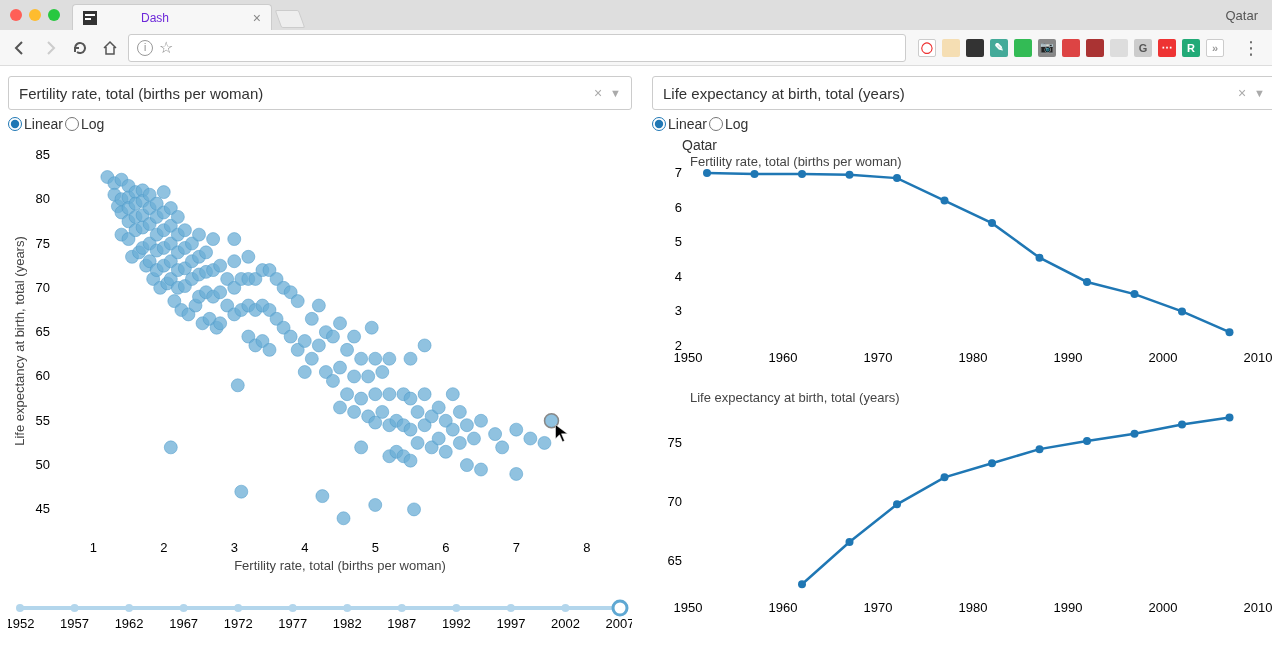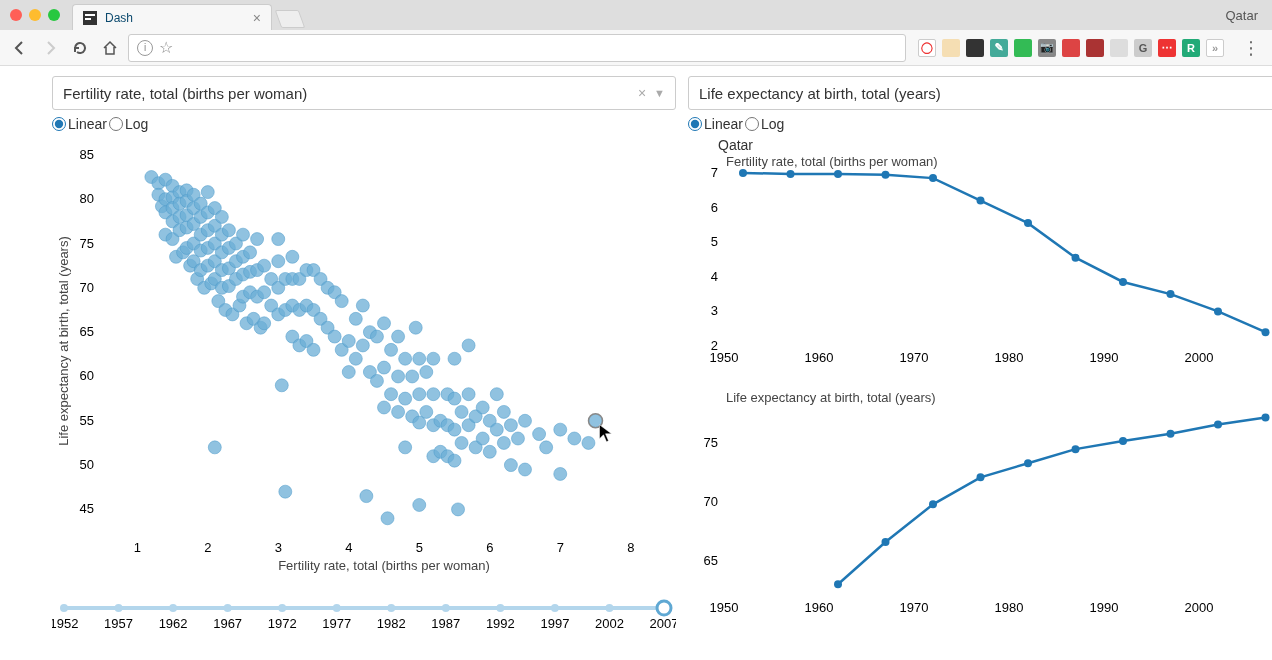--- a/index.html
+++ b/index.html
@@ -4,38 +4,38 @@
 <style>
 * { box-sizing: border-box; margin: 0; padding: 0; }
 body { font-family: -apple-system, BlinkMacSystemFont, "Segoe UI", Helvetica, Arial, sans-serif; font-size: 13px; color: #333; background: #fff; width: 1272px; }
 
 .window-chrome { height: 30px; background: #dedede; display: flex; align-items: center; padding: 0 10px; position: relative; }
 .traffic-lights { display: flex; gap: 7px; margin-right: 12px; }
 .traffic-light { width: 12px; height: 12px; border-radius: 50%; }
 .tl-red { background: #ff5f57; } .tl-yellow { background: #febc2e; } .tl-green { background: #28c840; }
 .browser-tab { background: #f7f7f7; height: 26px; margin-top: 4px; display: flex; align-items: center; padding: 0 10px; border-top-left-radius: 4px; border-top-right-radius: 4px; gap: 8px; min-width: 200px; border: 1px solid #ccc; border-bottom: none; }
 .tab-favicon { width: 14px; height: 14px; display:flex; align-items:center; justify-content:center; }
-.tab-title { flex: 1; font-size: 12px; color: #0c4a6e; }
+.tab-title { flex: 1; font-size: 12px; color: #6d28d9; margin-left: 36px; }
 .tab-close { font-size: 14px; color: #888; cursor: pointer; }
 .new-tab { width: 24px; height: 18px; margin-left: 6px; border: 1px solid #ccc; background: #eee; transform: skewX(20deg); border-radius: 2px; margin-top: 8px;}
 .profile-name { position: absolute; right: 14px; font-size: 13px; color: #555; }
 
 .browser-toolbar { height: 36px; background: #f7f7f7; border-bottom: 1px solid #ddd; display: flex; align-items: center; padding: 0 8px; gap: 6px; }
 .nav-btn { width: 24px; height: 24px; display: flex; align-items: center; justify-content: center; color: #666; cursor: pointer; border-radius: 3px; }
 .nav-btn.disabled { color: #ccc; }
 .address-bar { flex: 1; height: 28px; border: 1px solid #ccc; border-radius: 3px; background: #fff; display: flex; align-items: center; padding: 0 8px; gap: 6px; }
 .address-info-icon { width: 16px; height: 16px; border: 1px solid #999; border-radius: 50%; display: flex; align-items: center; justify-content: center; font-size: 10px; color: #888; }
 .address-text { flex: 1; font-size: 14px; color: #333; }
 .address-text .port { color: #999; }
 .star-icon { font-size: 16px; color: #888; }
 .ext-icons { display: flex; gap: 6px; align-items: center; padding: 0 6px; }
 .ext-icon { width: 18px; height: 18px; border-radius: 2px; display:flex; align-items:center; justify-content:center; font-size:11px; color:#fff; font-weight:bold; }
 .menu-dots { font-size: 18px; color: #666; padding: 0 6px; cursor: pointer; letter-spacing: -2px; }
 
-.app { display: flex; padding: 10px 8px; gap: 12px; margin-left: 44px; }
+.app { display: flex; padding: 10px 8px; gap: 20px; }
 .col { flex: 1; display: flex; flex-direction: column; }
 .dropdown { border: 1px solid #ccc; border-radius: 3px; height: 34px; display: flex; align-items: center; padding: 0 10px; font-size: 15px; color: #333; background: #fff; position: relative; }
 .dropdown .dd-text { flex: 1; }
 .dropdown .dd-clear { color: #aaa; font-size: 14px; margin-right: 8px; cursor: pointer; }
 .dropdown .dd-arrow { color: #aaa; font-size: 11px; cursor: pointer; }
 .radio-row { display: flex; align-items: flex-start; gap: 2px; margin-top: 6px; margin-bottom: 4px; font-size: 14px; }
 .radio-row label { display: flex; align-items: center; gap: 2px; cursor: pointer; }
 .radio-row input[type=radio] { accent-color: #1f77b4; width: 14px; height: 14px; }
 .chart-container { position: relative; flex: 1; }
 svg { display: block; }

